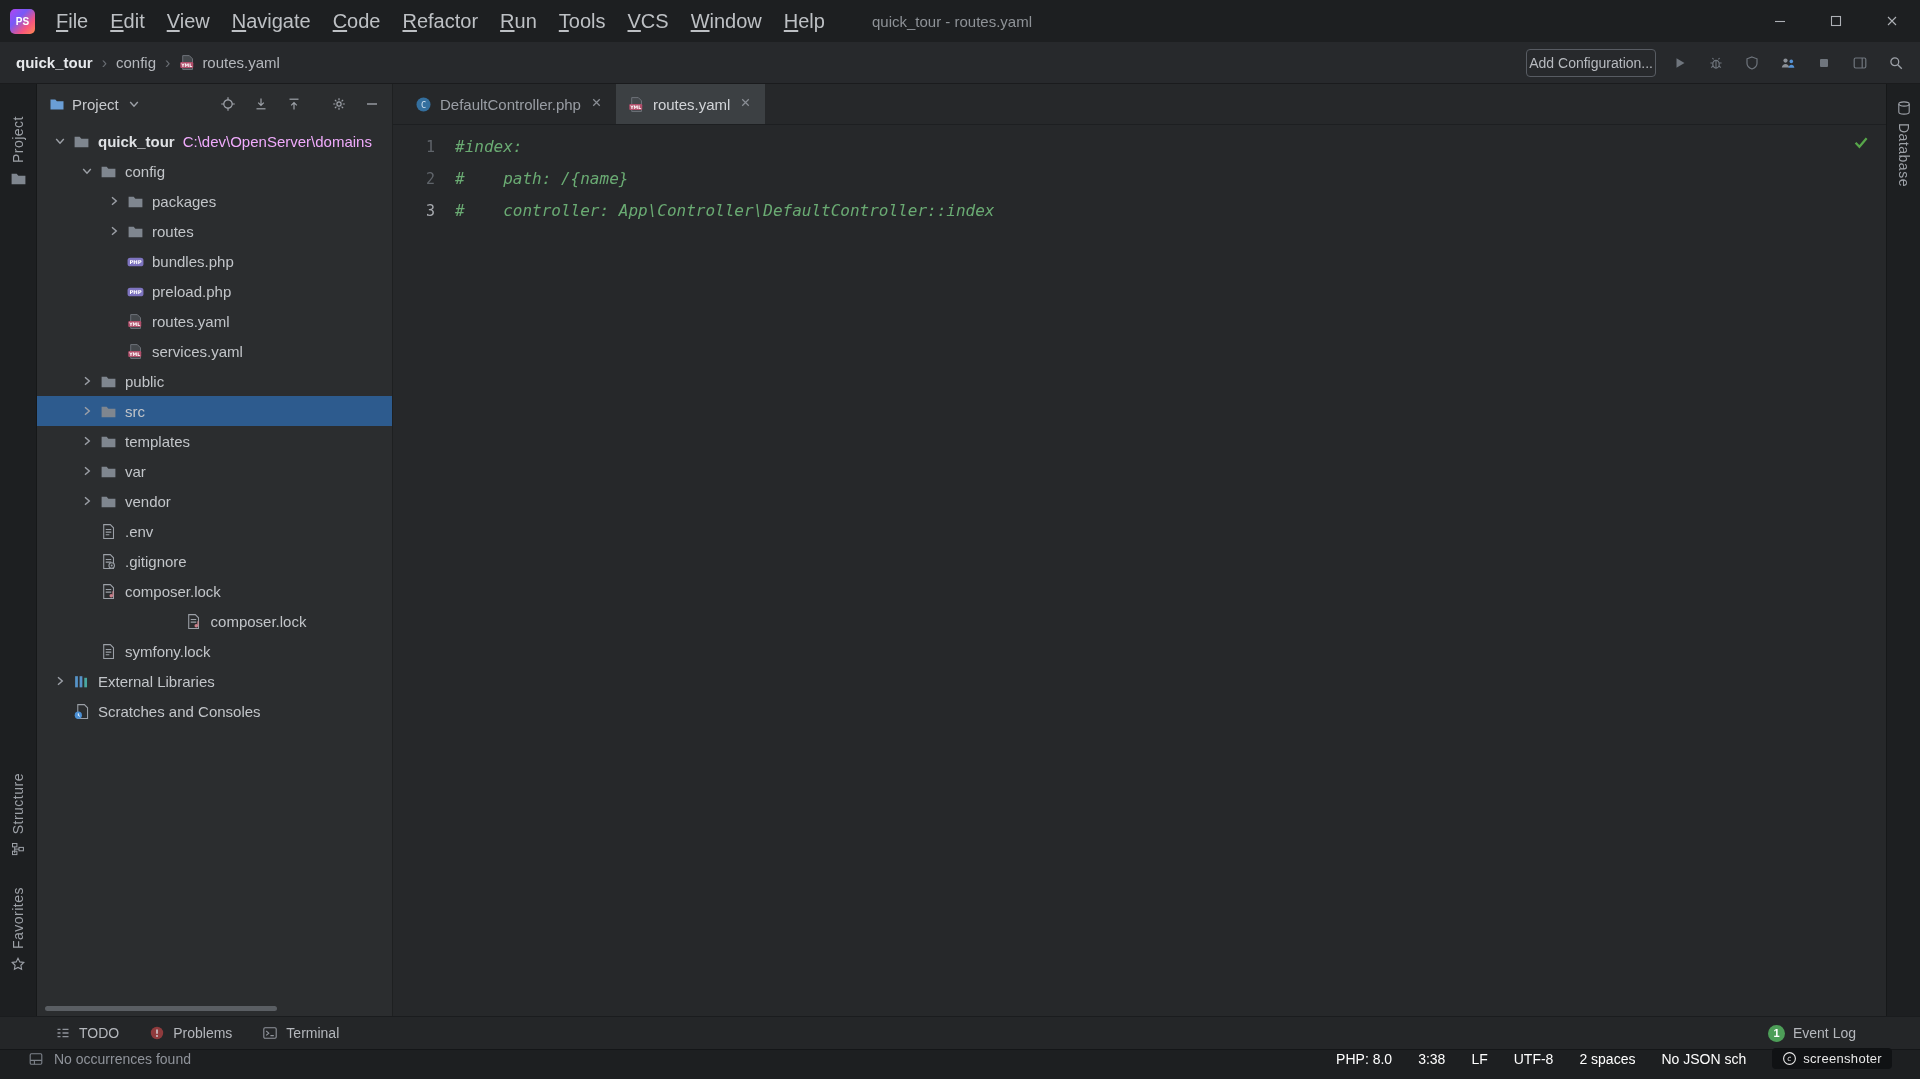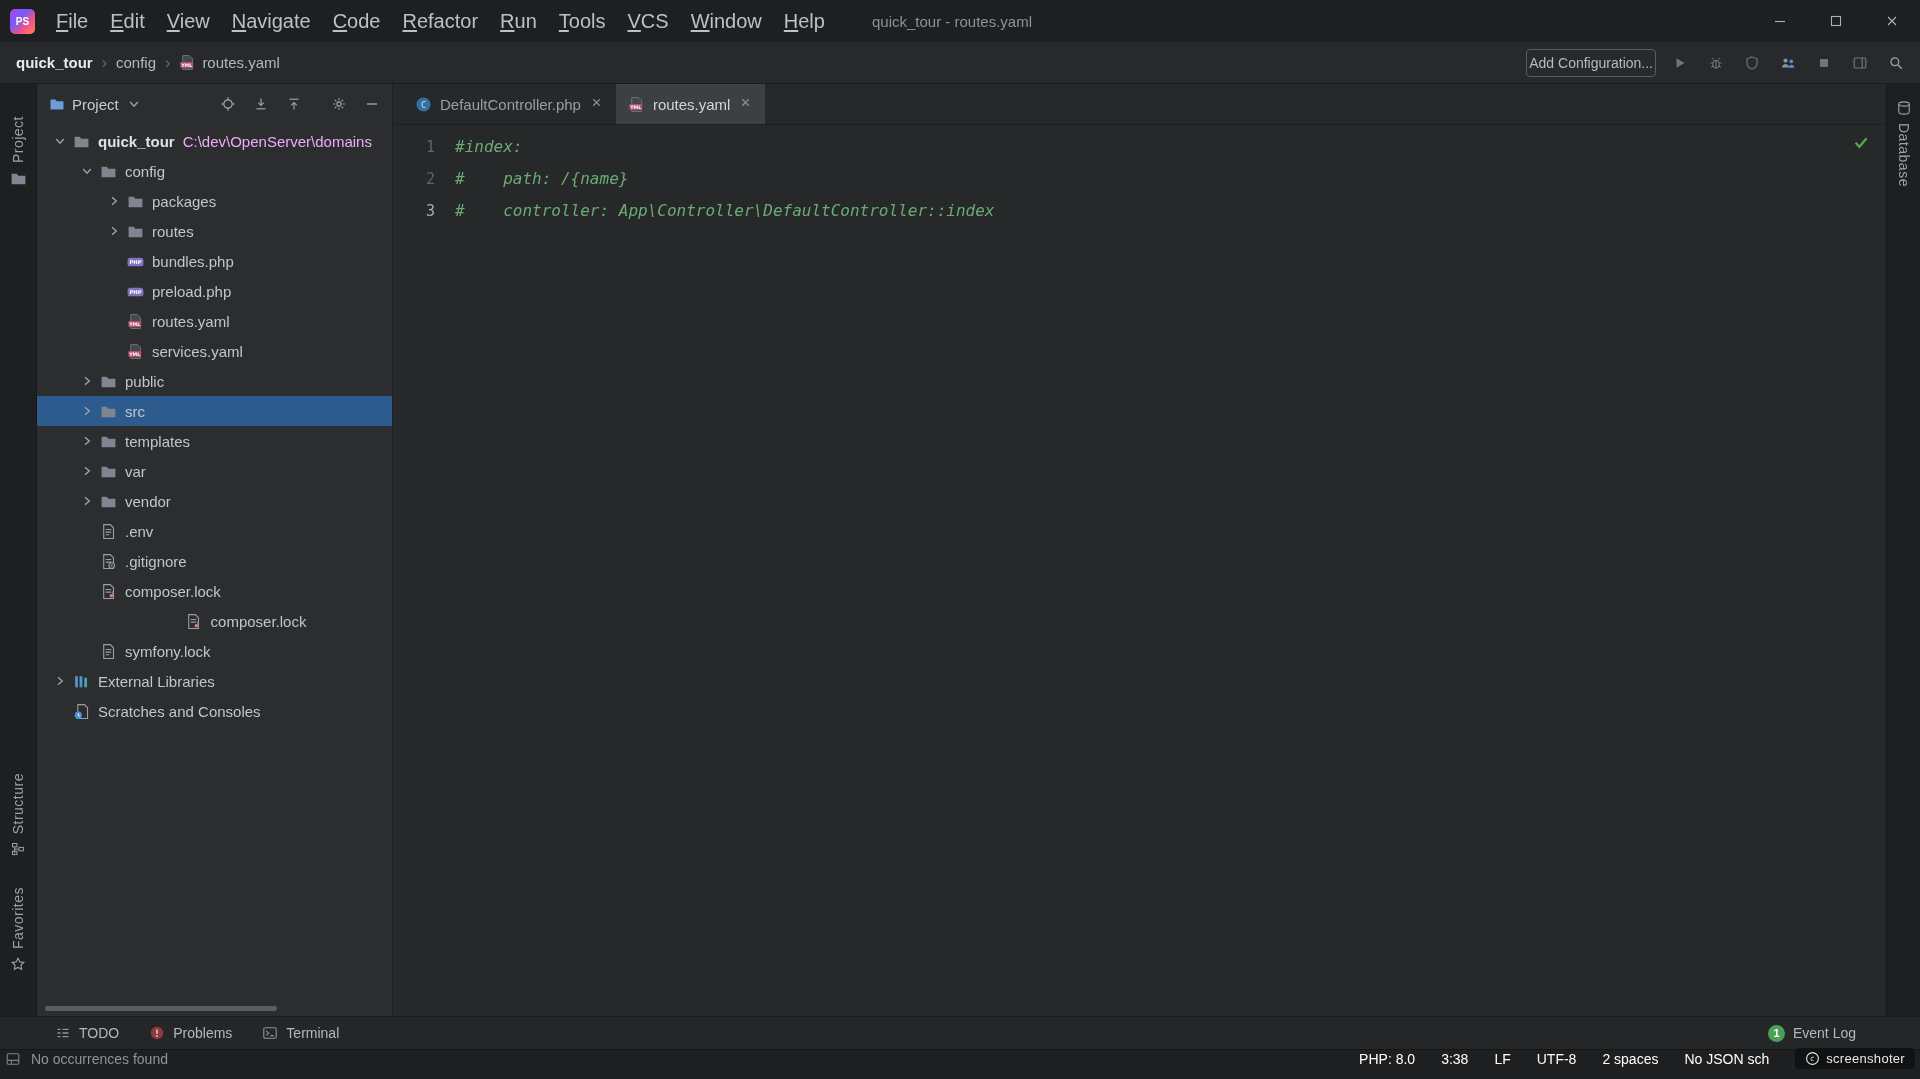--- a/index.html
+++ b/index.html
@@ -76,21 +76,21 @@
   .code { font-size: 16px; line-height: 32px; color: var(--comment); font-style: italic; white-space: pre; overflow: hidden; }
   .inspect { position: absolute; top: 8px; right: 16px; }
 
   
   .toolbar-bottom { height: 33px; background: #242628; border-top: 1px solid #1a1c1e; display: flex; align-items: center; padding: 0 14px 0 40px; flex: none; }
   .tool-btn { display: flex; align-items: center; gap: 8px; padding: 0 15px; height: 100%; color: #b4b7bc; font-size: 14px; text-align: right; }
   .event-log { margin-left: auto; margin-right: 50px; display: flex; align-items: center; gap: 8px; color: #b4b7bc; font-size: 14px; }
   .badge { width: 17px; height: 17px; border-radius: 50%; background: var(--event); color: #fff; font-size: 11px; font-weight: bold; display: flex; align-items: center; justify-content: center; }
 
   
-  .statusbar { height: 18px; background: #1d1f21; border-top: 1px solid #141618; display: flex; align-items: center; padding: 0 5px; color: #8f939a; font-size: 14px; flex: none; }
+  .statusbar { height: 18px; background: #1d1f21; border-top: 1px solid #141618; display: flex; align-items: center; padding: 0 28px; color: #8f939a; font-size: 14px; flex: none; }
   .status-left { display: flex; align-items: center; gap: 10px; }
   .status-right { margin-left: auto; display: flex; align-items: center; gap: 26px; }
   .status-item { color: #ffffff; white-space: nowrap; }
   .watermark { display: flex; align-items: center; gap: 6px; background: #101214; border-radius: 4px; padding: 3px 10px; color: #e8e8e8; font-size: 13px; letter-spacing: .3px; }
 </style>
 </head>
 <body>
 
 <div class="app">
 

